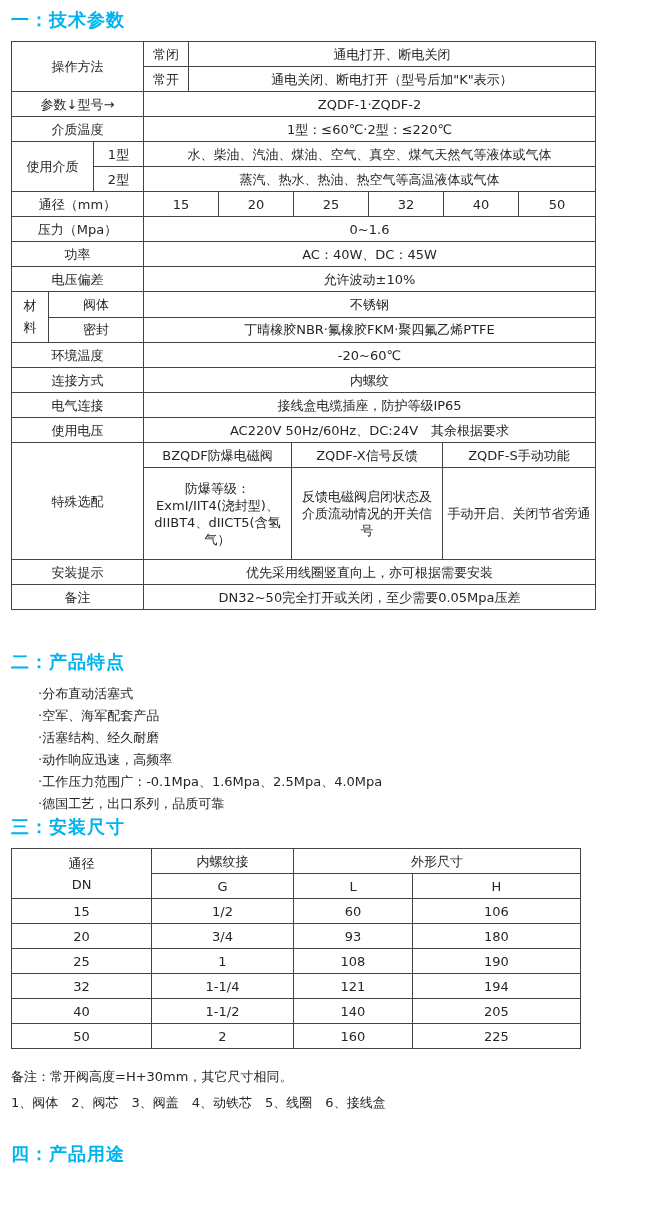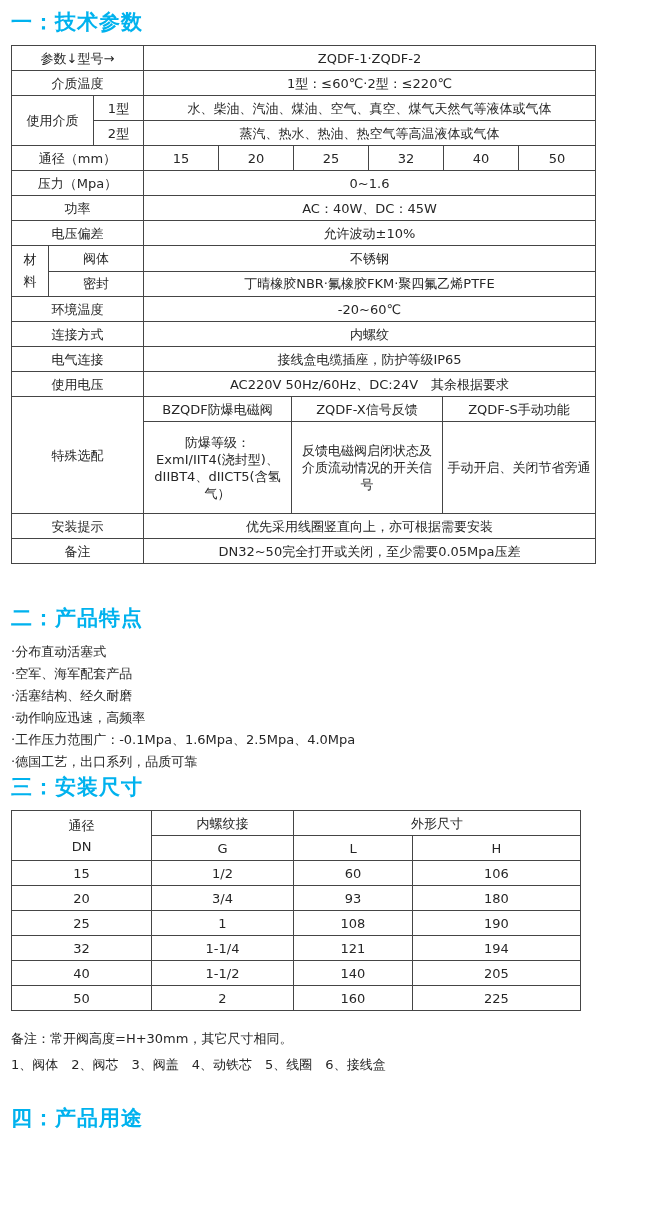--- a/index.html
+++ b/index.html
@@ -8,21 +8,21 @@
   body {
     width:655px;
     font-family:"DejaVu Sans","Liberation Sans",sans-serif;
     color:var(--text);
     font-size:13px;
   }
   .page { padding:8px 10px 14px 11px; }
   .sec-title {
     color:var(--accent);
     font-weight:bold;
-    font-size:21px;
+    font-size:18px;
     margin:0 0 9px 0;
     letter-spacing:1px;
   }
   table.t {
     border-collapse:collapse;
     table-layout:fixed;
     width:585px;
   }
   table.t + table.t { margin-top:-1px; }
   table.t td {
@@ -34,21 +34,21 @@
     height:25px;
     overflow:hidden;
   }
   td.left { text-align:left; padding-left:6px; }
   td.detail { text-align:left; vertical-align:middle; padding:4px 6px; line-height:21px; }
   td.detail-center { vertical-align:middle; }
   td.vlabel div { line-height:22px; }
   .gap-s2 { margin-top:40px; }
   .gap-s3 { }
   .gap-s4 { margin-top:30px; }
-  .feature { line-height:22px; }
+  .feature { line-height:22px;margin-left:27px; }
   table.t2 {
     border-collapse:collapse;
     table-layout:fixed;
     width:570px;
   }
   table.t2 td {
     border:1px solid var(--border);
     text-align:center;
     vertical-align:middle;
     padding:1px 4px;
@@ -60,20 +60,38 @@
   .note-line { margin-top:18px; line-height:19px; }
   .parts-line { margin-top:7px; line-height:19px; }
 </style>
 </head>
 <body>
 
 <div class="page">
 
   <h2 class="sec-title">一：技术参数</h2>
 
+  <table class="t">
+    <colgroup>
+        <col style="width:132px">
+        <col style="width:45px">
+        <col>
+      </colgroup>
+    <tbody>
+        <tr>
+      <td rowspan="2">操作方法</td>
+      <td>常闭</td>
+      <td>通电打开、断电关闭</td>
+    </tr>
+    <tr>
+      <td>常开</td>
+      <td>通电关闭、断电打开（型号后加"K"表示）</td>
+    </tr>
+  </tbody>
+    </table>
 
   <table class="t">
     <colgroup>
         <col style="width:132px">
         <col>
       </colgroup>
     <tbody>
         <tr>
       <td class="left">参数↓型号→</td>
       <td>ZQDF-1·ZQDF-2</td>

